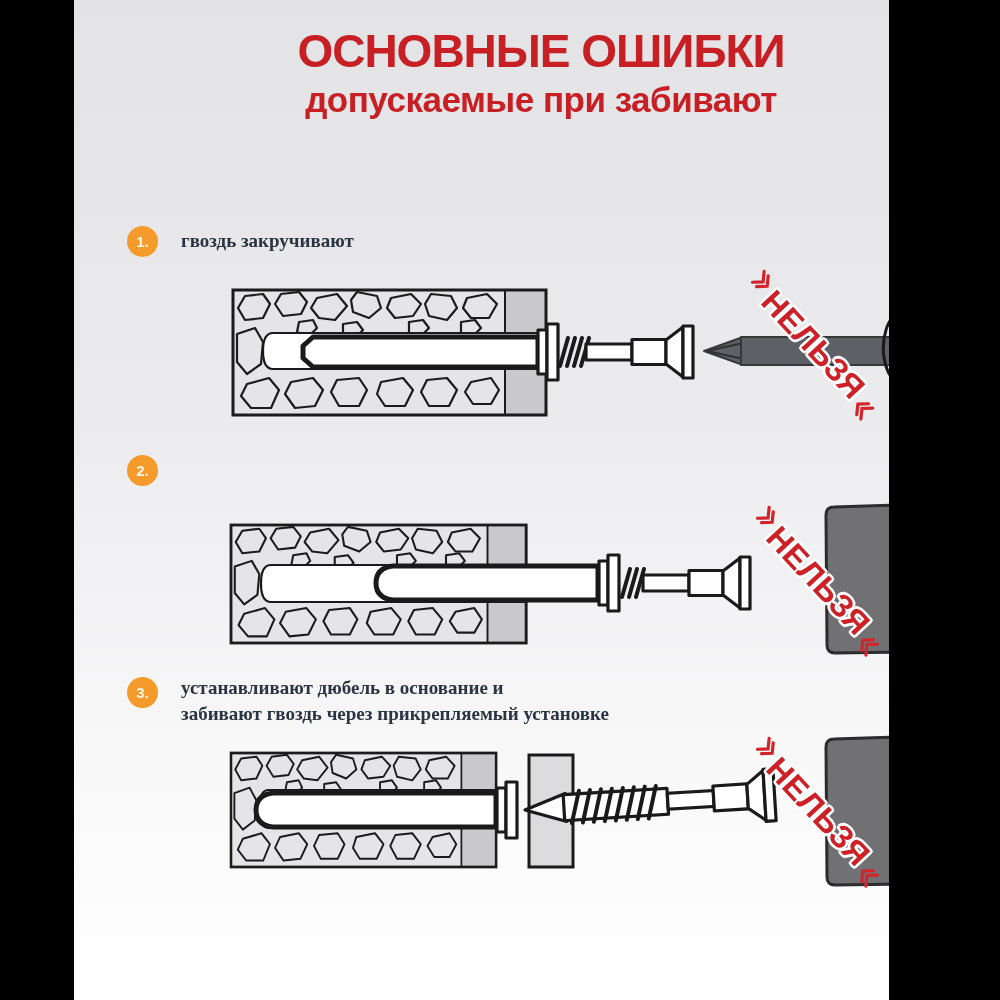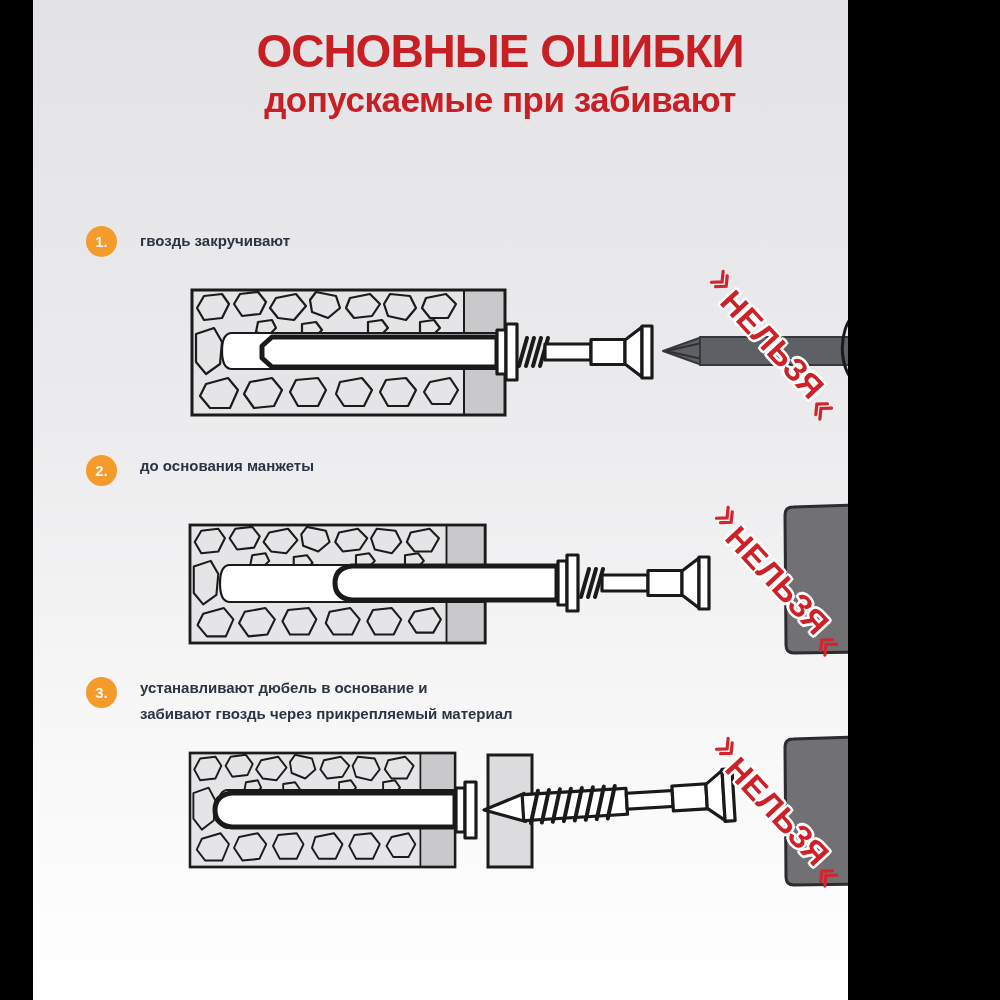--- a/index.html
+++ b/index.html
@@ -1,28 +1,28 @@
 <!DOCTYPE html>
 <html><head>
 <meta charset="utf-8">
 <style>
   html,body{margin:0;padding:0;background:#000;}
   .canvas{position:relative;width:848px;height:1000px;overflow:hidden;
           background:linear-gradient(180deg,#e3e3e5 0%,#ebebed 40%,#f8f8f9 75%,#ffffff 100%);
-          font-family:"Liberation Sans", sans-serif;}
+          font-family:"Liberation Sans", sans-serif;margin-left:41px;}
   .pillar{position:absolute;top:0;width:33px;height:1000px;background:#000;}
   .pillar.left{left:0;} .pillar.right{left:967px;}
 
   .header{position:absolute;left:33px;top:24px;width:934px;text-align:center;color:#c71f24;}
   .title-main{font-size:46px;line-height:54px;font-weight:800;letter-spacing:-1px;}
   .title-sub{font-size:35px;line-height:43px;font-weight:800;letter-spacing:-0.5px;}
 
   .badge{position:absolute;width:31px;height:31px;border-radius:50%;background:#f49b2b;
          color:#fff6e8;font-size:15px;font-weight:700;display:flex;align-items:center;justify-content:center;}
-  .caption{position:absolute;left:140px;color:#2b3442;font-size:15px;line-height:26px;font-weight:700;width:640px;}
+  .caption{position:absolute;left:140px;color:#2b3442;font-size:19px;line-height:26px;font-weight:700;width:640px;font-family:Liberation Serif, serif;}
 
   .illus{position:absolute;left:185px;width:765px;}
 
   
   .wall-bg{fill:#e5e5e7;}
   .wall-band{fill:#c9c9cb;stroke:#1b1b1b;stroke-width:2;}
   .stones path{fill:#e5e5e7;stroke:#1b1b1b;stroke-width:2.2;stroke-linejoin:round;}
   .wall-frame{fill:none;stroke:#1b1b1b;stroke-width:3;}
   .hole{fill:#ffffff;stroke:#1a1a1a;stroke-width:2.2;}
   .dowel{fill:#ffffff;stroke:#1a1a1a;stroke-width:5;stroke-linejoin:round;}
@@ -134,21 +134,20 @@
       <path class="driver-cap" d="M890,329 Q894,309 905,302 L914,301 Q917,351 914,401 L905,400 Q894,393 890,373 Z"></path>
       <path class="rot-arrow" d="M869,384 A21,37 0 1 1 858,312"></path>
       <polygon class="rot-head" points="854,303 876,312 856,322"></polygon>
     </g>
   </svg>
 
   <div class="badge" style="left:86px;top:455px;">
     <span>2.</span>
   </div>
   <div class="caption" style="top:453px;">
-    <div>до основания манжеты</div>
   </div>
 
   <svg class="illus" style="top:500px;height:165px;" viewBox="185 500 765 165">
     <use href="#wallblock" transform="translate(190,525) scale(0.943,0.944)"></use>
     <path class="hole" d="M230,565 H485 V602 H230 Q220,602 220,583.5 Q220,565 230,565 Z"></path>
     <path class="dowel" d="M352,566 H557 V600 H352 Q335,598 335,583 Q335,568 352,566 Z"></path>
     <use href="#collar" transform="translate(578,583)"></use>
     <g class="thread-group">
       <line class="thread" x1="581" y1="597" x2="589" y2="569"></line>
       <line class="thread" x1="588" y1="597" x2="596" y2="569"></line>
@@ -158,21 +157,21 @@
     <g>
       <use href="#hammerhead" transform="translate(785,505)"></use>
     </g>
   </svg>
 
   <div class="badge" style="left:86px;top:677px;">
     <span>3.</span>
   </div>
   <div class="caption" style="top:675px;">
     <div>устанавливают дюбель в основание и</div>
-    <div>забивают гвоздь через прикрепляемый материал</div>
+    <div>забивают гвоздь через прикрепляемый установке</div>
   </div>
 
   <svg class="illus" style="top:730px;height:165px;" viewBox="185 730 765 165">
     <use href="#wallblock" transform="translate(190,753) scale(0.847,0.912)"></use>
     <path class="hole" d="M228,790 H455 V828 H228 Q218,828 218,809 Q218,790 228,790 Z"></path>
     <path class="dowel" d="M232,793 H455 V827 H232 Q215,825 215,810 Q215,795 232,793 Z"></path>
     <use href="#collar" transform="translate(476,810)"></use>
     <rect class="board" x="488" y="755" width="44" height="112"></rect>
     <g transform="rotate(-3.5 484 810)">
       <polygon class="metal" points="484,810 525,796 525,824"></polygon>

